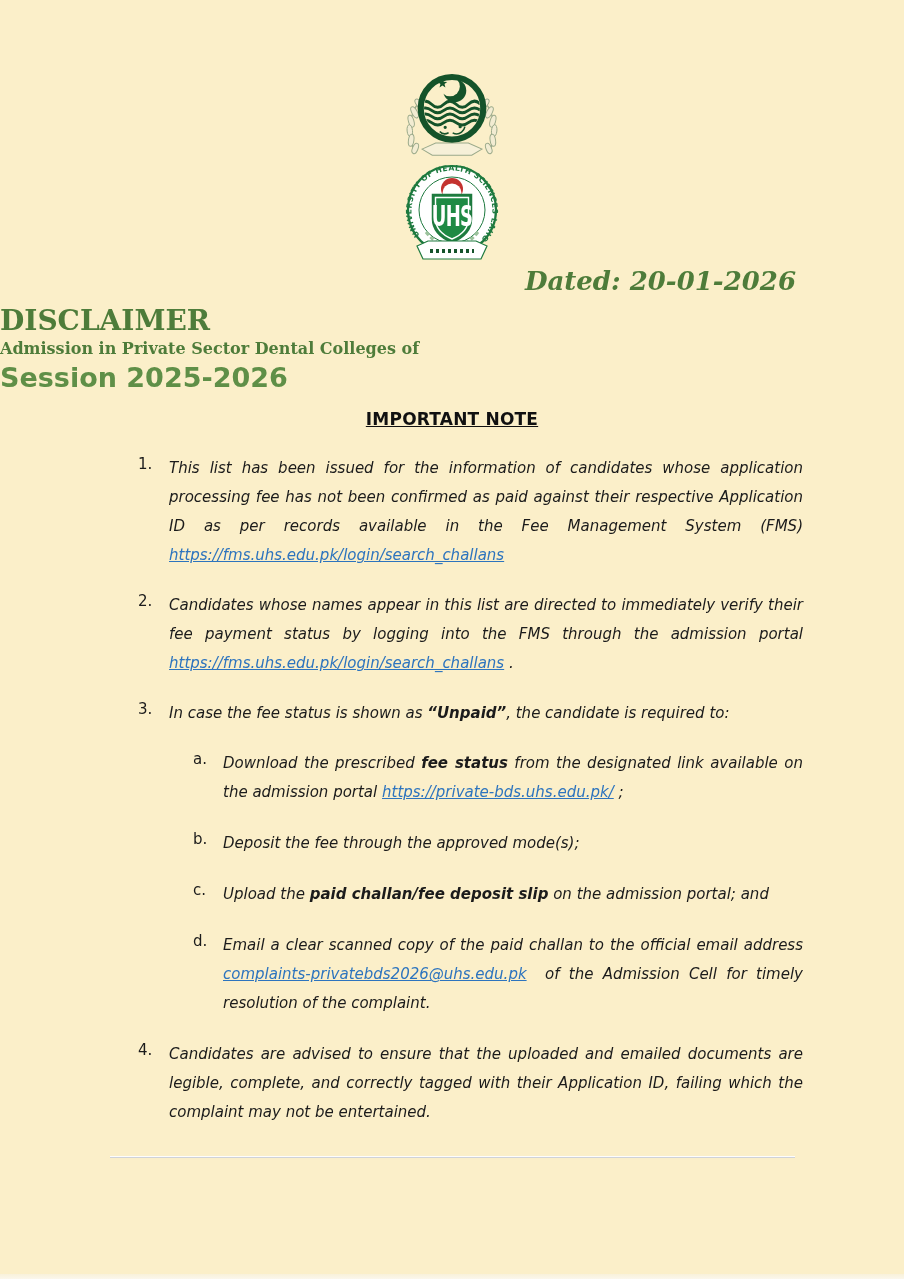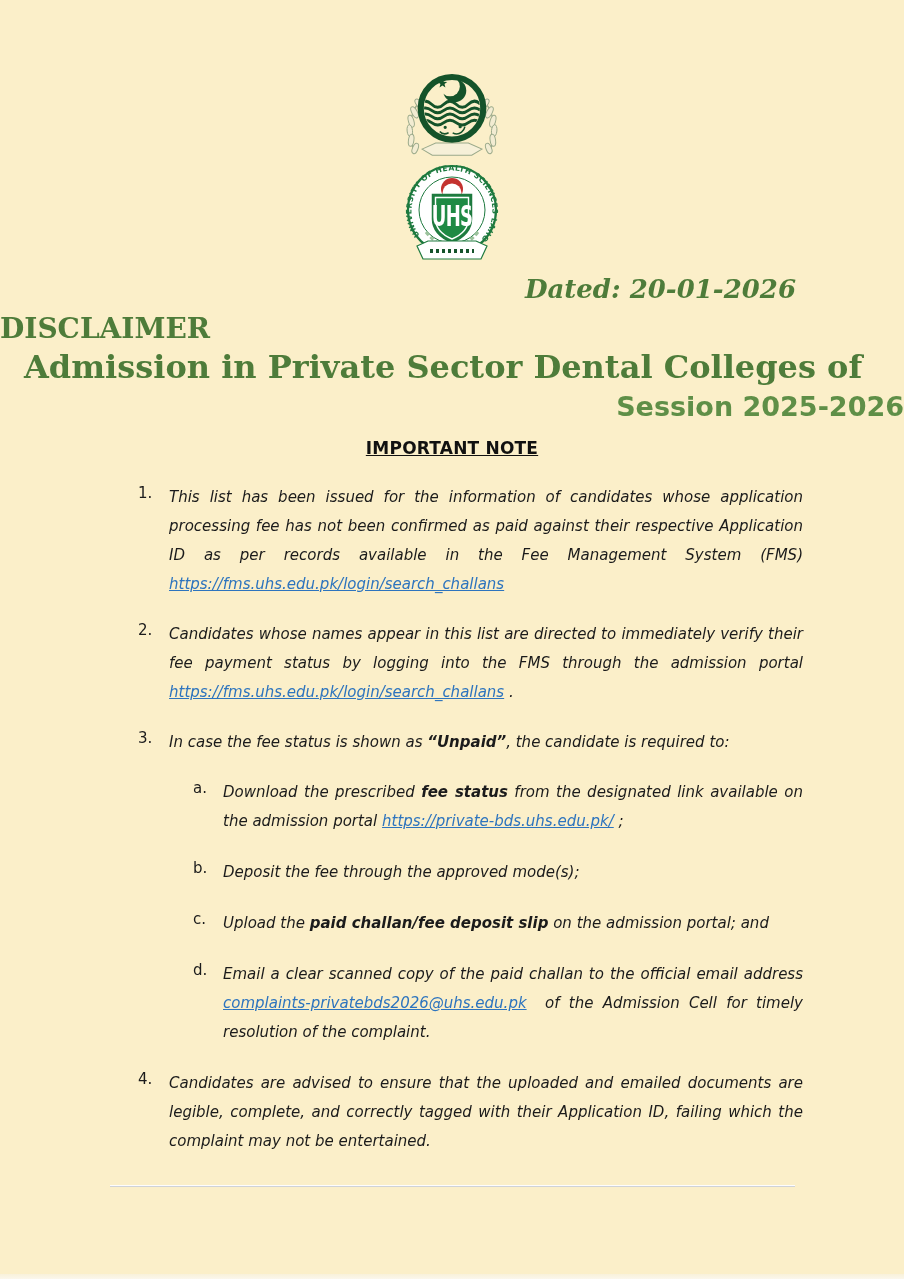--- a/index.html
+++ b/index.html
@@ -7,34 +7,34 @@
     width:904px;height:1279px;
     background:#FBEFC9;
     font-family:"DejaVu Sans",sans-serif;
     color:#1b1b1b;
     position:relative;
     overflow:hidden;
   }
   .logos{display:flex;flex-direction:column;align-items:center;padding-top:62px;}
   .logos svg{display:block;}
   .dated{
-    text-align:right;padding-right:108px;margin-top:8px;
+    text-align:right;padding-right:108px;margin-top:0;
     font-family:"DejaVu Serif",serif;font-weight:bold;font-style:italic;
     font-size:26px;color:#4E7C3A;line-height:1.2;
   }
   .t-serif{
     font-family:"DejaVu Serif",serif;font-weight:bold;color:#4E7C3A;
     text-align:left;margin:0;line-height:1.28;
   }
   .t-disclaimer{font-size:28px;margin-top:6px;}
   .t-subtitle{font-size:24px;}
-  .t-heading{font-size:32px;margin-left:24px;}
+  .t-heading{font-size:16px;}
   .t-session{
     font-family:"DejaVu Sans",sans-serif;font-weight:bold;color:#5F8F47;
-    text-align:right;font-size:27px;margin:2px 0 0;line-height:1.25;
+    text-align:left;font-size:27px;margin:2px 0 0;line-height:1.25;
   }
   .t-note{
     text-align:center;font-size:17px;font-weight:bold;color:#111;
     text-decoration:underline;margin:14px 0 6px;letter-spacing:0.2px;
   }
   .list{margin:21px 97px 0 138px;}
   .item{display:flex;margin-bottom:13px;font-size:15px;line-height:29px;}
   .item .marker{flex:0 0 27px;}
   .item .text{flex:1;text-align:justify;margin:4px;font-style:italic;}
   .item.sub{margin-left:55px;margin-bottom:14px;}

